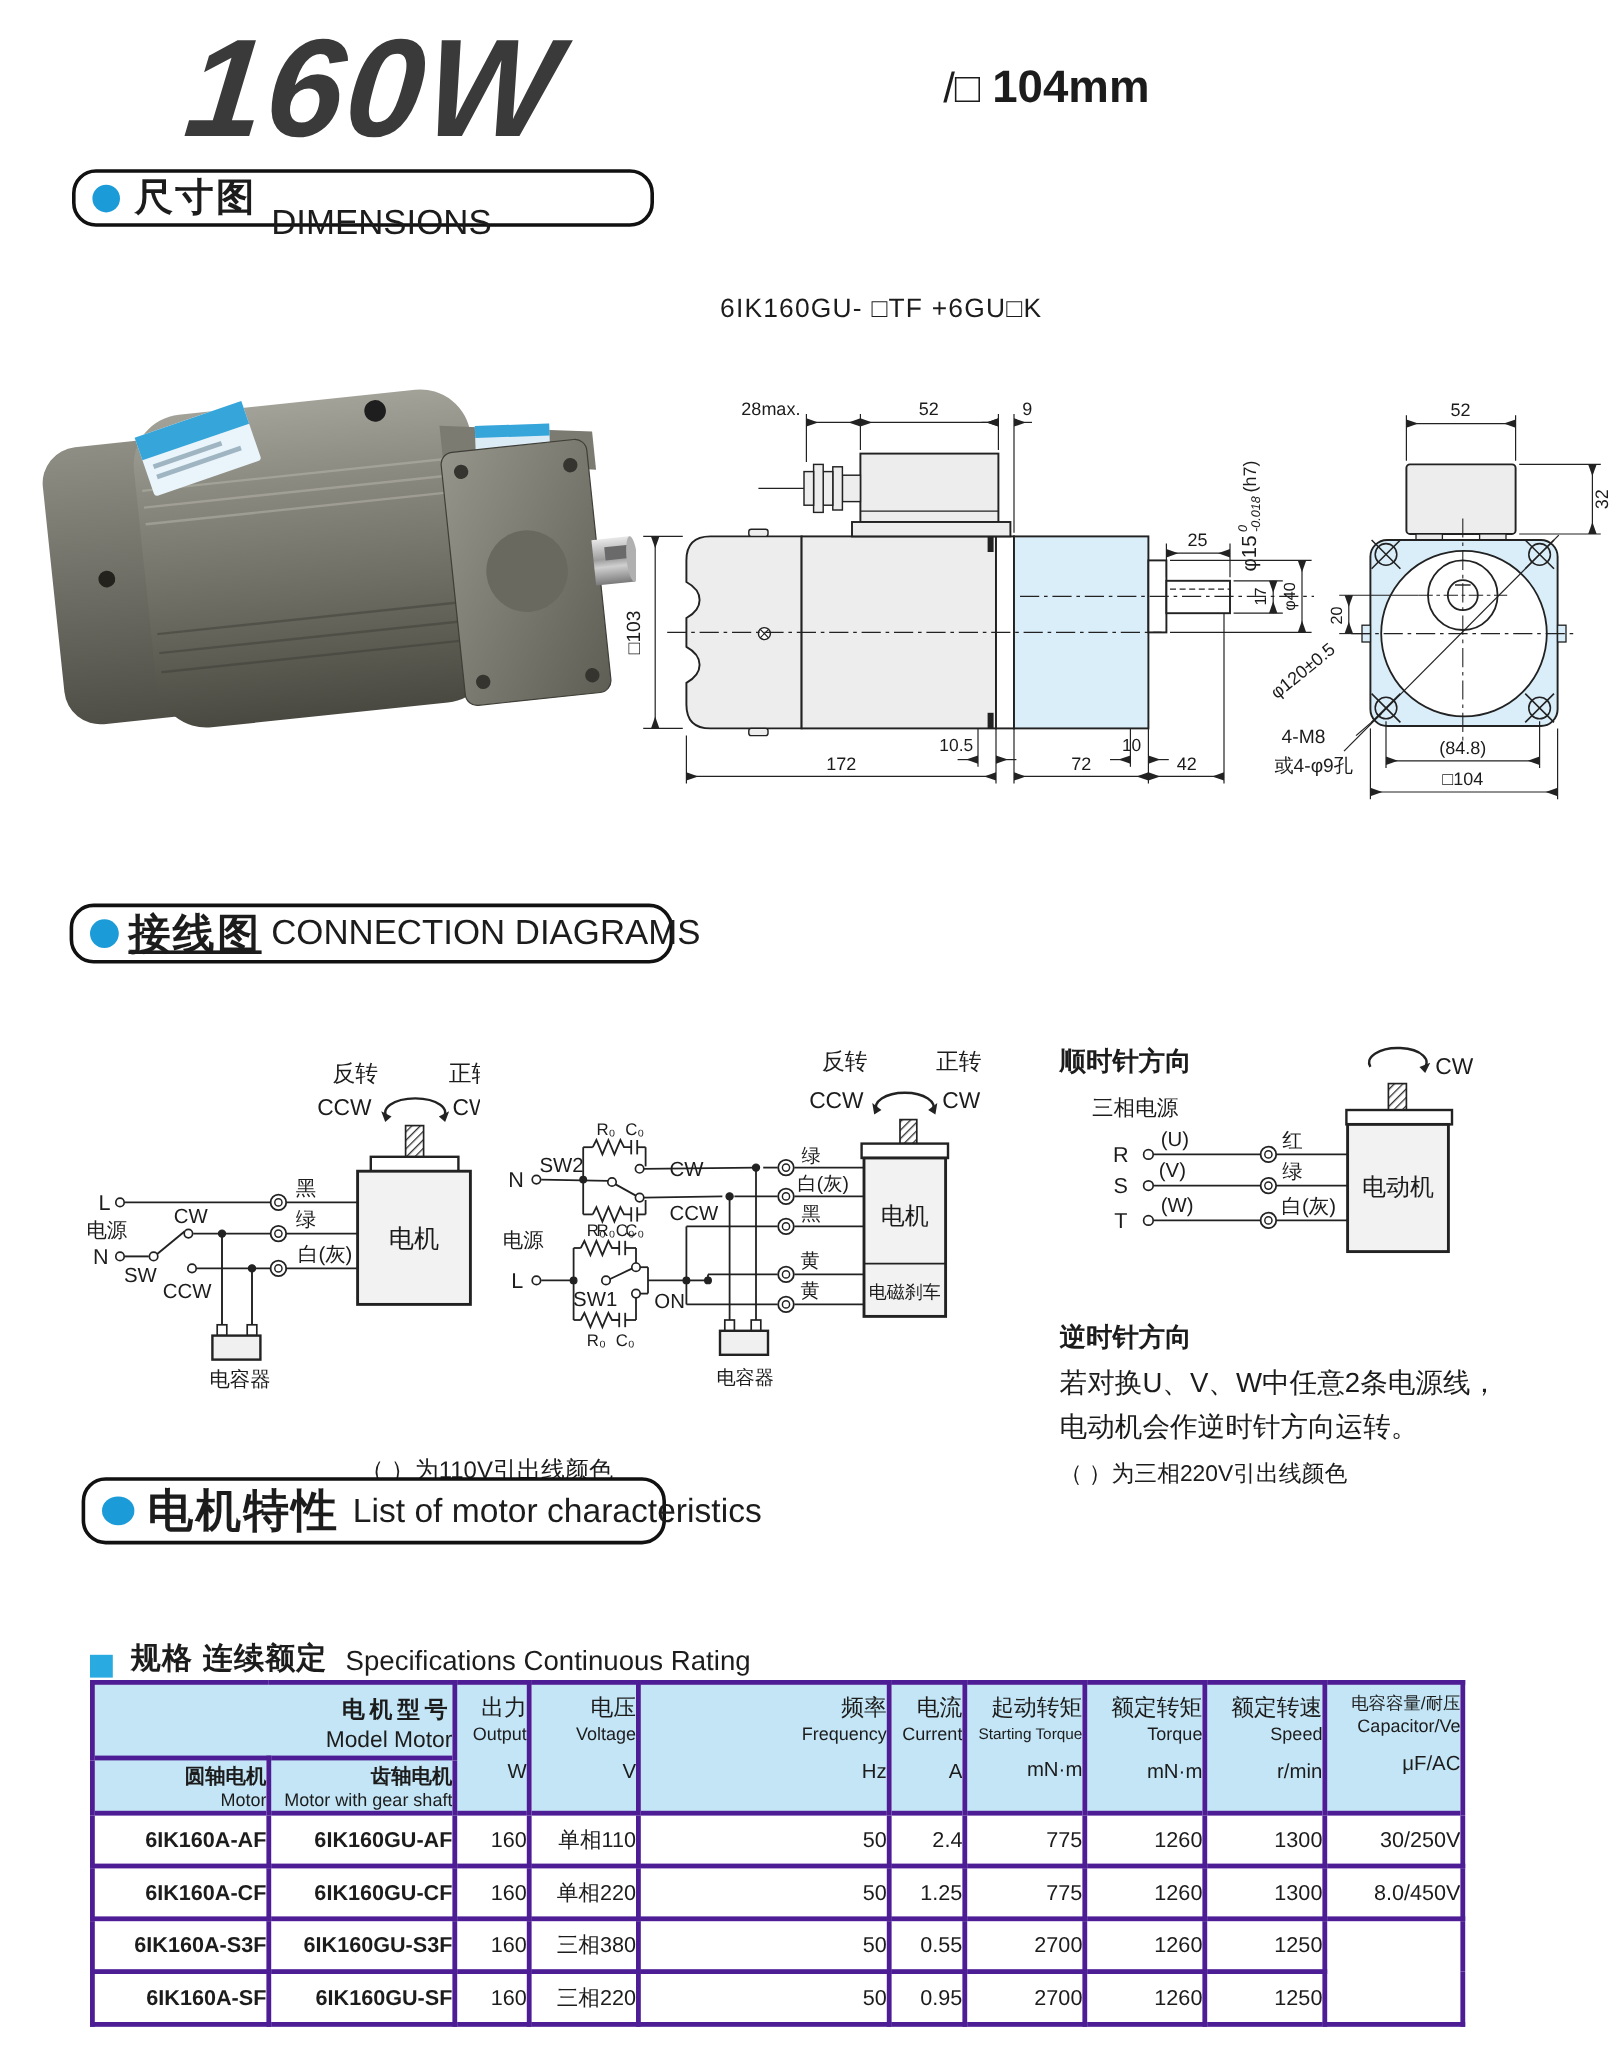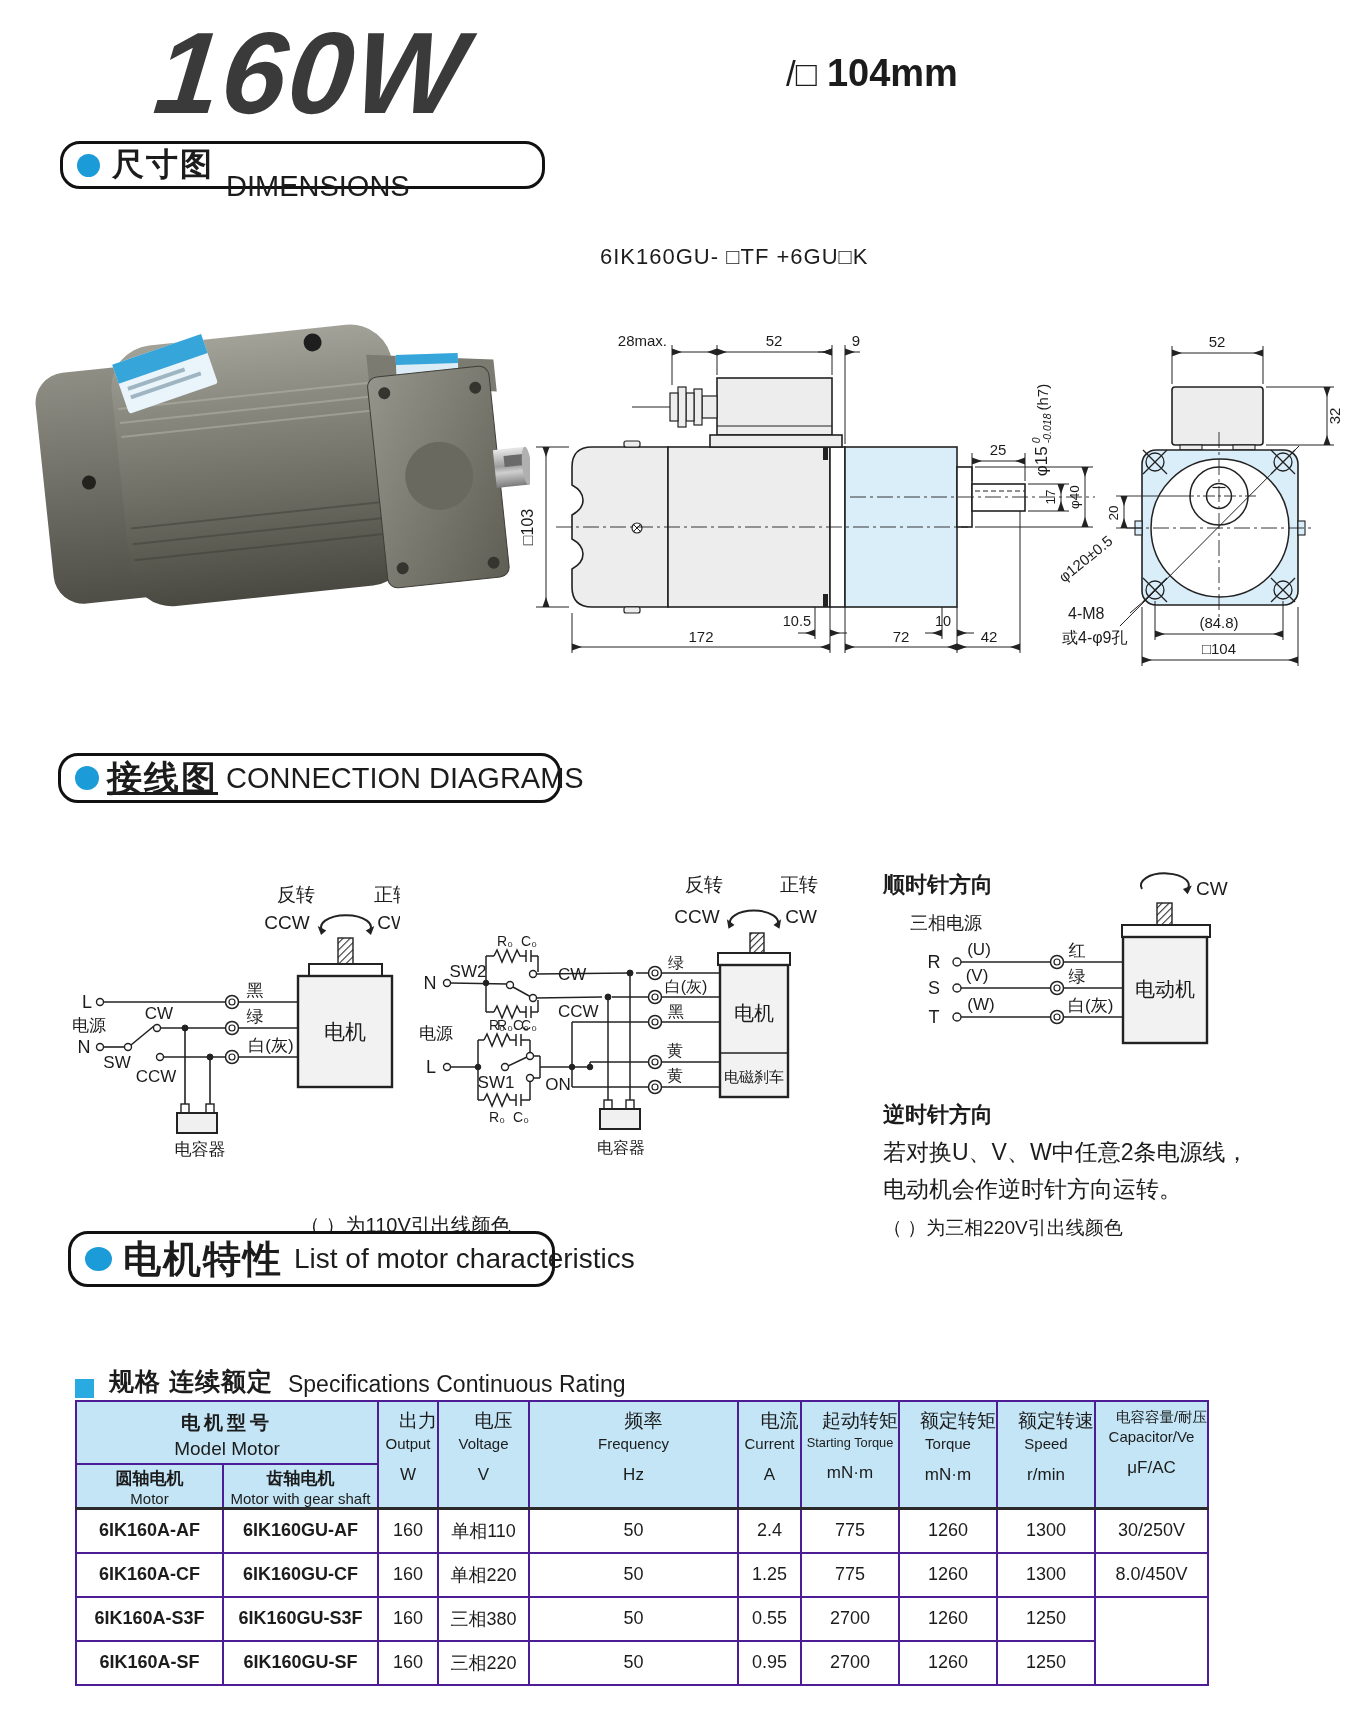--- a/index.html
+++ b/index.html
@@ -26,21 +26,21 @@
   .tol{display:flex;align-items:center;justify-content:center;gap:3px;font-size:17px;}
   .tol .stack{display:inline-flex;flex-direction:column;font-size:10.5px;line-height:11px;}
   .tol .fit{font-size:15px;}
   
   .spechead{display:flex;align-items:flex-end;gap:15px;}
   .spechead .zh{font-weight:700;font-size:25px;letter-spacing:1px;}
   .spechead .en{font-size:23px;}
   
   .spec-table{position:absolute;left:75px;top:1400px;border-collapse:collapse;table-layout:fixed;
               border:2px solid #2b2b2b;}
-  .spec-table th,.spec-table td{border:2px solid #4c1d95;text-align:center;padding:0;overflow:hidden;white-space:nowrap;}
+  .spec-table th,.spec-table td{border:4px solid #4c1d95;text-align:right;padding:0;overflow:hidden;white-space:nowrap;}
   .spec-table thead th{background:#c3e5f6;font-weight:400;vertical-align:top;
                        border-bottom:3px solid #2b2b2b;}
   .spec-table thead .th-model{border-bottom:1px solid #4a4a4a;}
   .hrow1{height:63px;} .hrow2{height:40px;}
   .spec-table tbody tr{height:44px;}
   .hz{font-size:19px;font-weight:400;margin-top:6px;padding-left:20px;}
   .he{font-size:15px;margin-top:1px;}
   .hu{font-size:17px;margin-top:13px;}
   .hzm{font-size:19px;font-weight:700;letter-spacing:4px;margin-top:8px;}
   .hem{font-size:19px;margin-top:2px;}

